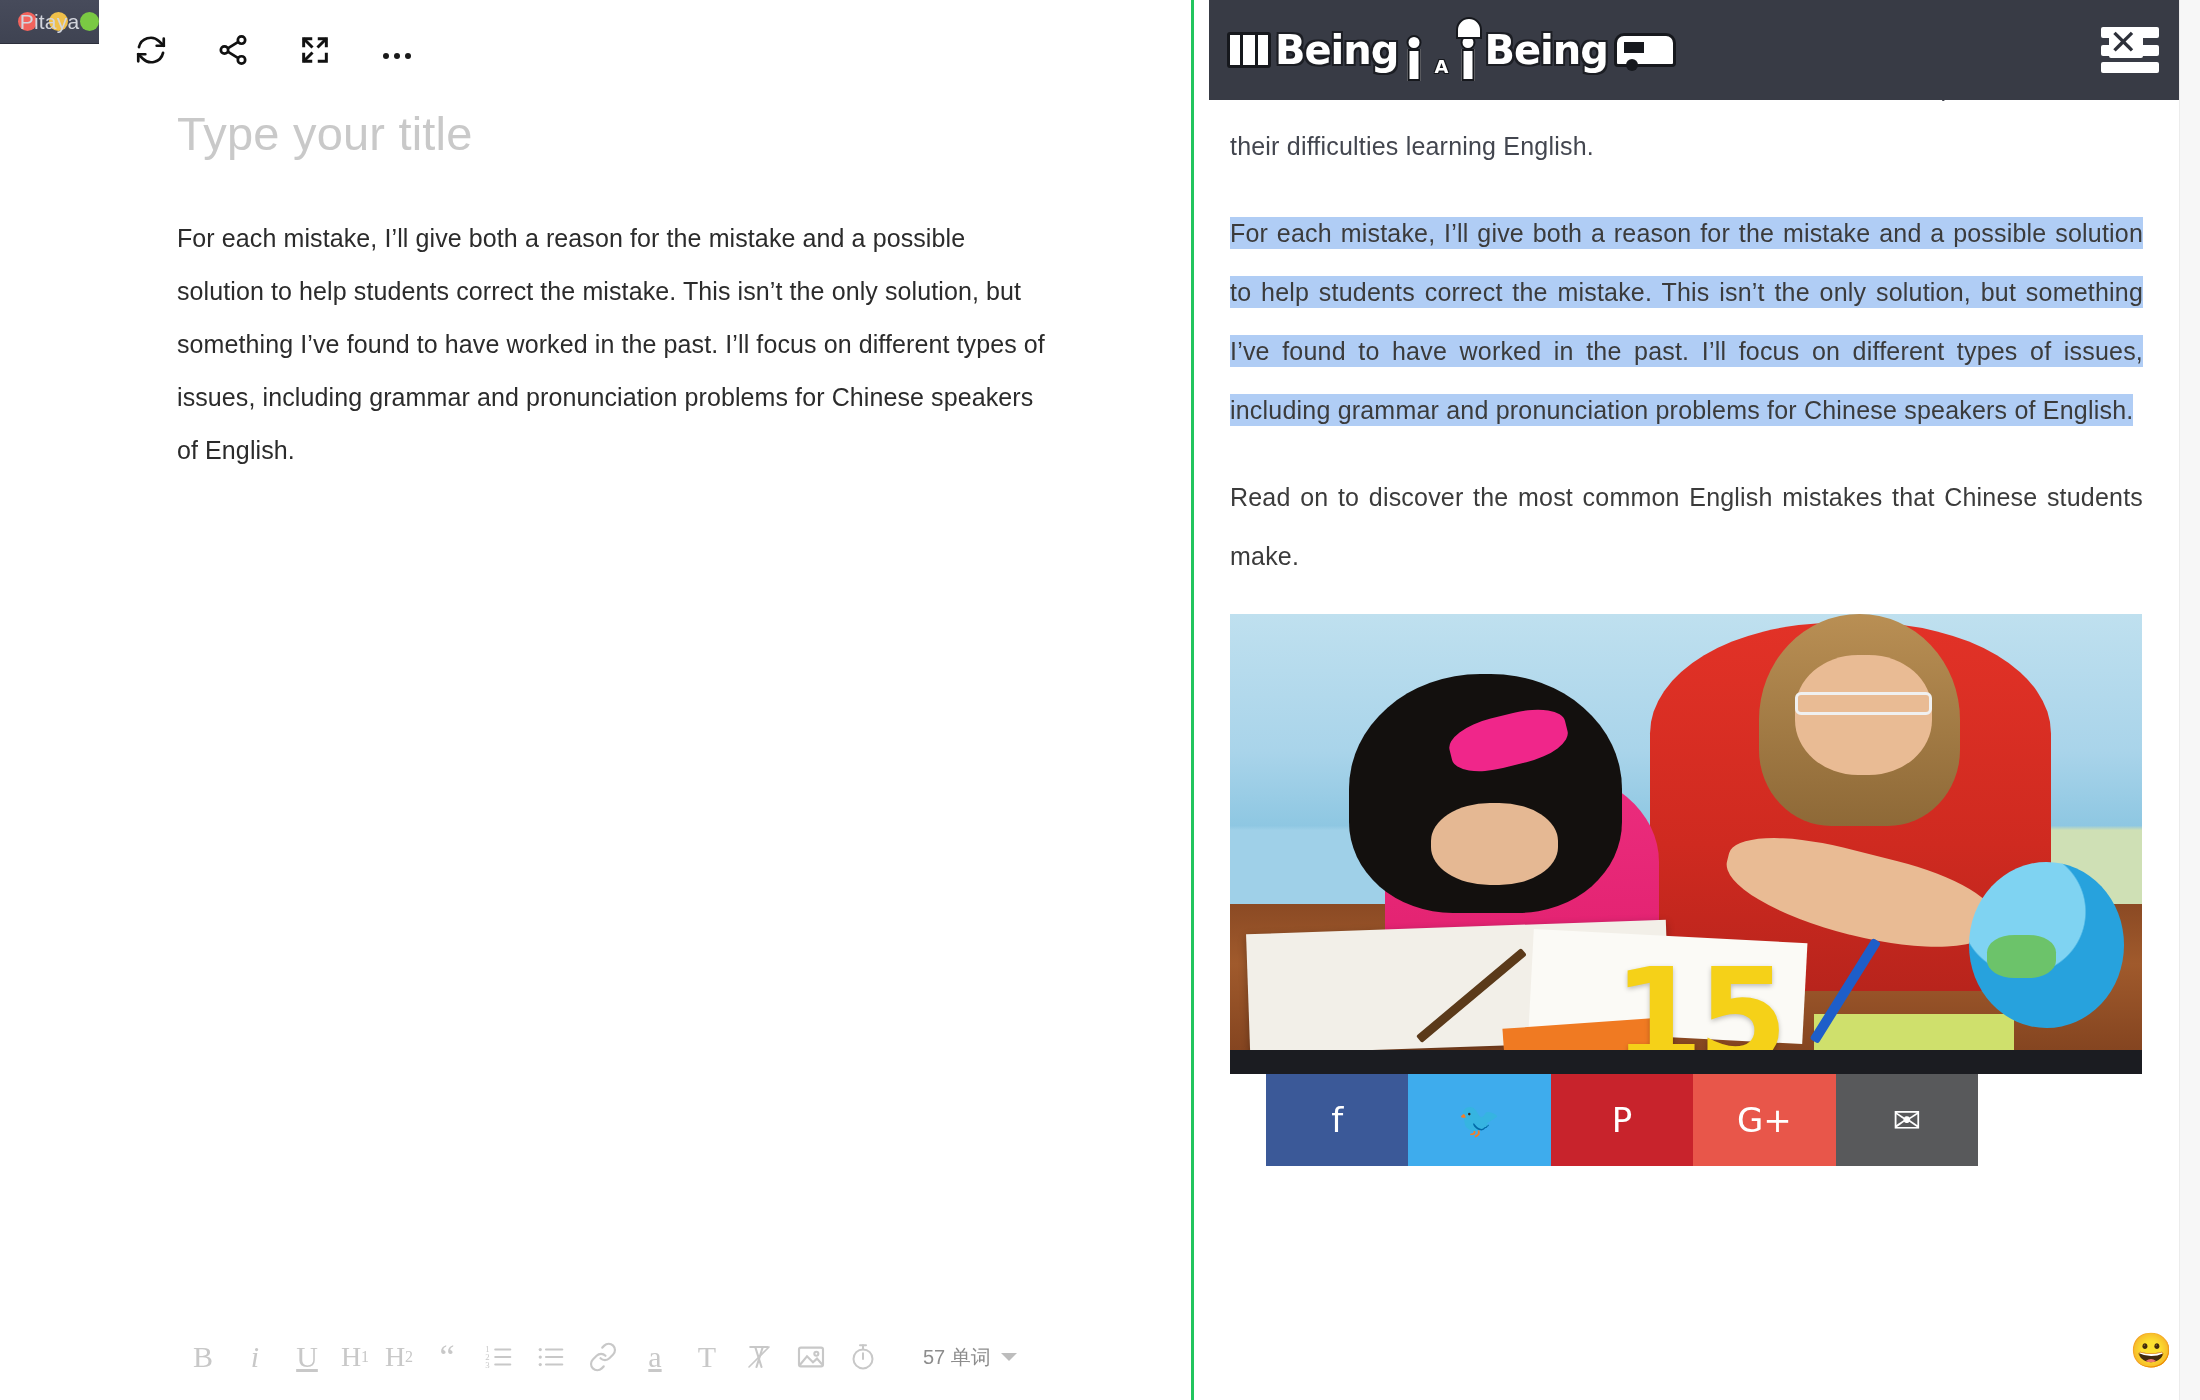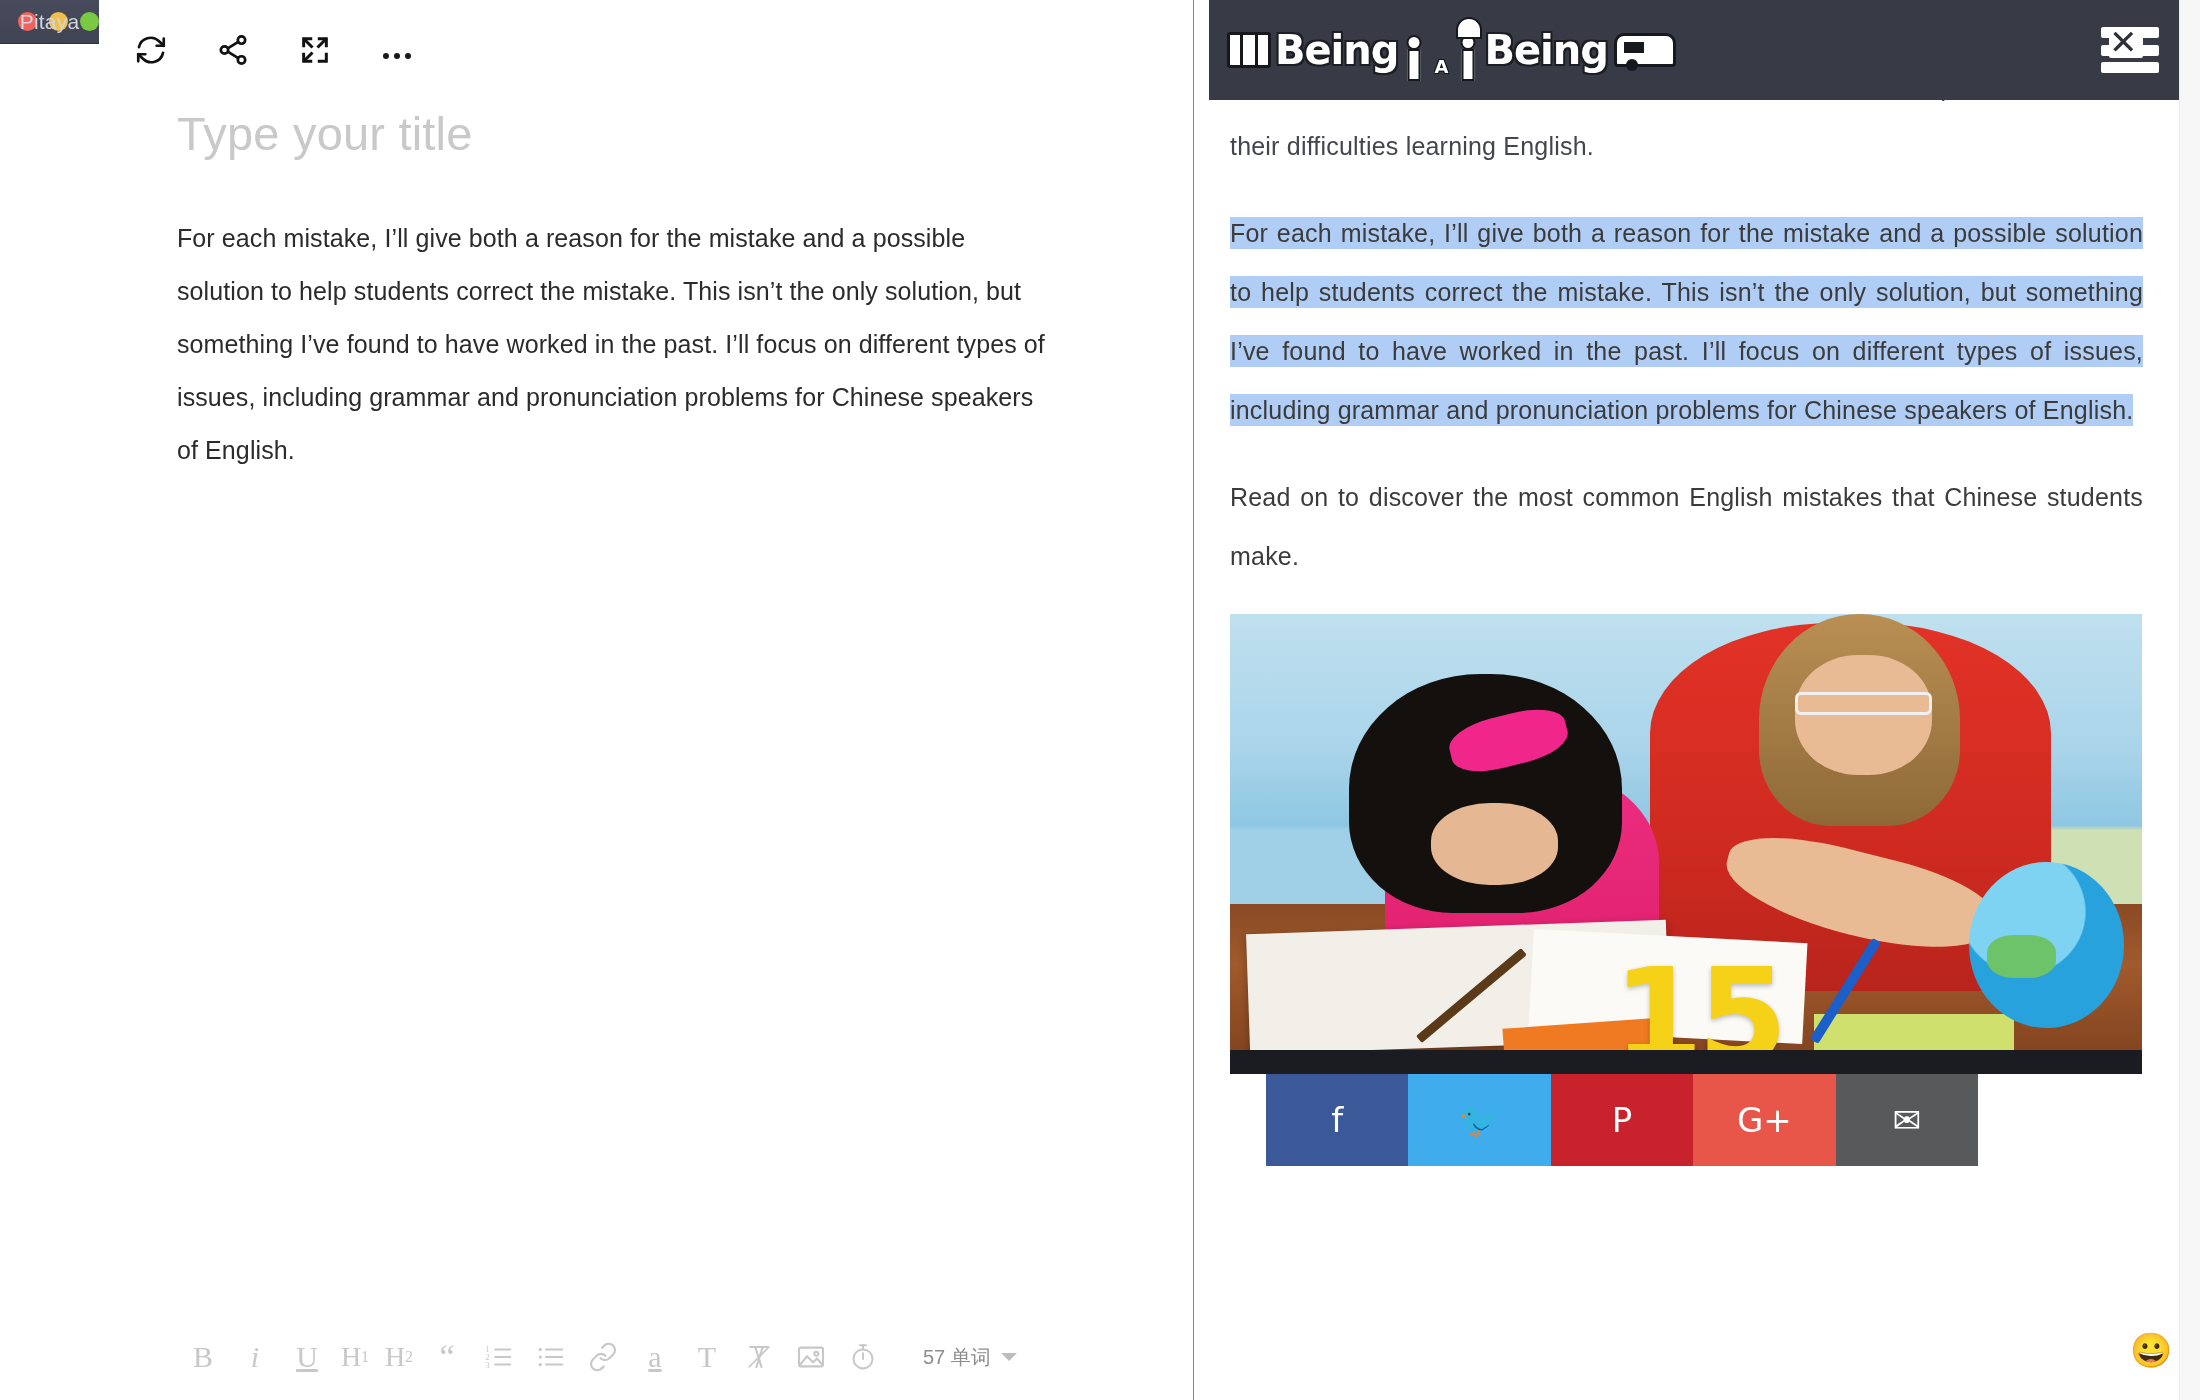--- a/index.html
+++ b/index.html
@@ -48,21 +48,21 @@
   }
 
   
   .body-split { flex: 1; display: flex; min-height: 0; }
 
   
   .editor-pane {
     width: 1095px;
     background: #ffffff;
     display: flex; flex-direction: column;
-    border-right: 1px solid #22c55e;
+    border-right: 3px solid #22c55e;
     position: relative;
   }
   .editor-toolbar {
     display: flex; align-items: center;
     gap: 38px;
     padding: 22px 0 0 30px;
     height: 78px;
   }
   .tool-btn {
     width: 44px; height: 44px;

